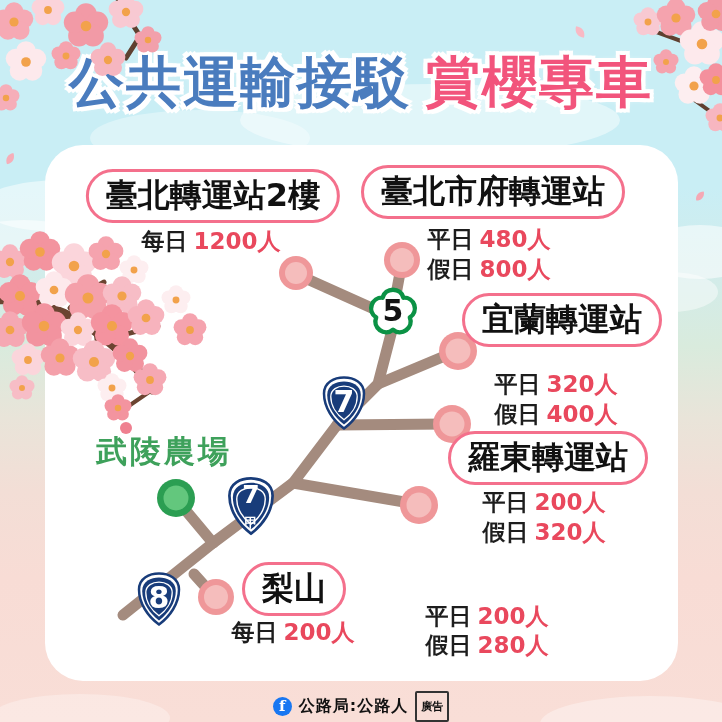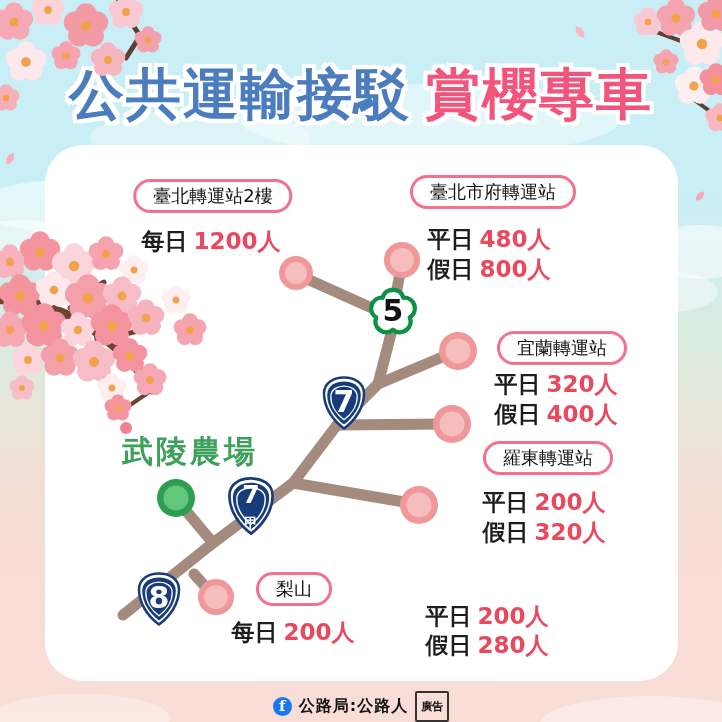--- a/index.html
+++ b/index.html
@@ -8,32 +8,32 @@
     background:linear-gradient(to bottom,
       #c9eef5 0%, #c9eef5 26%, #d2ecea 38%, #d9ebdd 48%,
       #e9e4d9 58%, #f3ded6 68%, #f8dcd5 80%, #f9ded7 100%);}
   svg.layer{position:absolute;left:0;top:0;width:722px;height:722px;pointer-events:none;}
 
   
   .title{position:absolute;left:0;top:46px;width:722px;text-align:center;
     font-size:55px;font-weight:800;letter-spacing:2px;white-space:nowrap;
     text-shadow:-4px -4px 0 #fff,0 -4px 0 #fff,4px -4px 0 #fff,-4px 0 0 #fff,
       4px 0 0 #fff,-4px 4px 0 #fff,0 4px 0 #fff,4px 4px 0 #fff,
-      -3px 3px 0 #fff,3px -3px 0 #fff,0 0 7px #fff;margin-top:12px;}
+      -3px 3px 0 #fff,3px -3px 0 #fff,0 0 7px #fff;}
   .title .blue{color:#4a7cbe;}
   .title .pink{color:#f2547c;margin-left:14px;}
 
   
   .card{position:absolute;left:45px;top:145px;width:633px;height:536px;
     background:#ffffff;border-radius:38px;}
 
   
   .pill{position:absolute;transform:translate(-50%,-50%);background:#fff;
     border:3px solid #f4708c;border-radius:999px;padding:2px 17px;
-    font-size:18px;font-weight:400;color:#111;white-space:nowrap;}
+    font-size:32px;font-weight:700;color:#111;white-space:nowrap;}
   
   .stat{position:absolute;transform:translate(-50%,-50%);display:flex;gap:6px;
     font-size:23px;font-weight:700;white-space:nowrap;}
   .stat .sl{color:#1d1d1d;}
   .stat .sv{color:#e9485d;}
 
   .wuling{position:absolute;transform:translate(-50%,-50%);color:#3ea15b;
     font-size:31px;font-weight:800;letter-spacing:3px;white-space:nowrap;}
 
   
@@ -168,21 +168,21 @@
   <div class="pill" style="left:493px;top:192px">臺北市府轉運站</div>
   <div class="stat" style="left:489px;top:239px">
     <span class="sl">平日</span>
     <span class="sv">480人</span>
   </div>
   <div class="stat" style="left:489px;top:269px">
     <span class="sl">假日</span>
     <span class="sv">800人</span>
   </div>
 
-  <div class="pill" style="left:562px;top:348px">宜蘭轉運站</div>
+  <div class="pill" style="left:562px;top:320px">宜蘭轉運站</div>
   <div class="stat" style="left:556px;top:384px">
     <span class="sl">平日</span>
     <span class="sv">320人</span>
   </div>
   <div class="stat" style="left:556px;top:414px">
     <span class="sl">假日</span>
     <span class="sv">400人</span>
   </div>
 
   <div class="pill" style="left:548px;top:458px">羅東轉運站</div>
@@ -203,21 +203,21 @@
     <span class="sl">假日</span>
     <span class="sv">280人</span>
   </div>
 
   <div class="pill" style="left:294px;top:589px">梨山</div>
   <div class="stat" style="left:293px;top:632px">
     <span class="sl">每日</span>
     <span class="sv">200人</span>
   </div>
 
-  <div class="wuling" style="left:190px;top:452px">武陵農場</div>
+  <div class="wuling" style="left:164px;top:452px">武陵農場</div>
 
   <svg class="layer">
     <defs>
       <symbol id="bloom" viewBox="-10 -10 20 20">
         <circle cx="0" cy="-5.2" r="4.7"></circle>
           <circle cx="4.95" cy="-1.61" r="4.7"></circle>
         <circle cx="3.06" cy="4.21" r="4.7"></circle>
           <circle cx="-3.06" cy="4.21" r="4.7"></circle>
         <circle cx="-4.95" cy="-1.61" r="4.7"></circle>
           <circle cx="0" cy="0" r="2.3" fill="#f2a24b"></circle>

